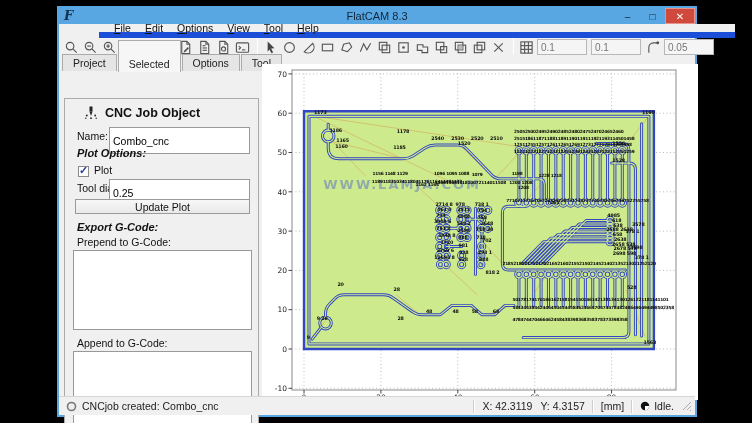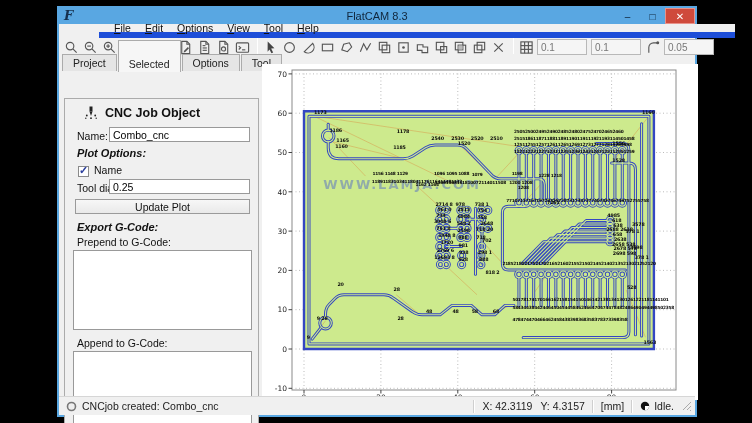--- a/index.html
+++ b/index.html
@@ -34,21 +34,21 @@
   .tab{padding:2px 10px 2px 10px;font-size:10.5px;background:#e5e5e5;border:1px solid #ababab;
     border-bottom:none;margin-right:1px;color:#222;}
   .tab.active{background:#f6f6f6;position:relative;top:1px;padding-top:17px;}
   
   #panel-frame{position:absolute;left:5px;top:64px;width:195px;height:326px;background:#f0f0f0;
     border:1px solid #ababab;box-sizing:border-box;margin-top:26px;}
   .pf{position:absolute;box-sizing:border-box;}
   #panel-title{font-size:12.5px;font-weight:bold;color:#111;}
   .plabel{font-size:10.5px;color:#111;}
   .pbold{font-size:11px;font-weight:bold;color:#111;font-style:italic;}
-  .pinput{border:1px solid #999;background:#fff;font-size:10.5px;height:15px;padding:0 3px;
+  .pinput{border:1px solid #999;background:#fff;font-size:10.5px;height:27px;padding:0 3px;
     font-family:"Liberation Sans",sans-serif;box-sizing:border-box;}
   .pbutton{border:1px solid #9a9a9a;background:linear-gradient(#f7f7f7,#e9e9e9);font-size:10.5px;
     height:15px;padding:0;font-family:"Liberation Sans",sans-serif;box-sizing:border-box;color:#111;}
   .ptext{border:1px solid #999;background:#fff;resize:none;box-sizing:border-box;
     font-family:"Liberation Mono",monospace;font-size:10px;}
   .cbox{width:11px;height:11px;border:1px solid #8a8a8a;background:#fff;display:inline-block;
     position:relative;vertical-align:middle;}
   .cbox:after{content:"✓";position:absolute;left:0px;top:-3px;font-size:11px;font-weight:bold;color:#2b3f9e;}
   
   #plot-area{position:absolute;left:203px;top:56px;width:436px;height:336px;background:#fff;}
@@ -287,21 +287,21 @@
           <circle cx="13.2" cy="13.2" r="0.7" fill="#222"></circle>
       </svg>
       <div class="pf" id="panel-title" style="left:40px;top:7px;">CNC Job Object</div>
 
       <div class="pf plabel" style="left:12px;top:31px;">Name:</div>
       <input class="pf pinput" style="left: 44px; top: 28px; width: 141px;" value="Combo_cnc">
 
       <div class="pf pbold" style="left:12px;top:48px;">Plot Options:</div>
 
       <span class="pf cbox" style="left:13px;top:65px;"></span>
-      <div class="pf plabel" style="left:29px;top:65px;">Name</div>
+      <div class="pf plabel" style="left:29px;top:65px;">Plot</div>
 
       <div class="pf plabel" style="left:12px;top:83px;">Tool dia:</div>
       <input class="pf pinput" style="left: 44px; top: 80px; width: 141px;" value="0.25">
 
       <button class="pf pbutton" style="left:10px;top:100px;width:175px;">Update Plot</button>
 
       <div class="pf pbold" style="left:12px;top:122px;">Export G-Code:</div>
       <div class="pf plabel" style="left:12px;top:137px;">Prepend to G-Code:</div>
       <textarea class="pf ptext" style="left: 8px; top: 151px; width: 179px; height: 80px;"></textarea>
       <div class="pf plabel" style="left:12px;top:238px;">Append to G-Code:</div>

